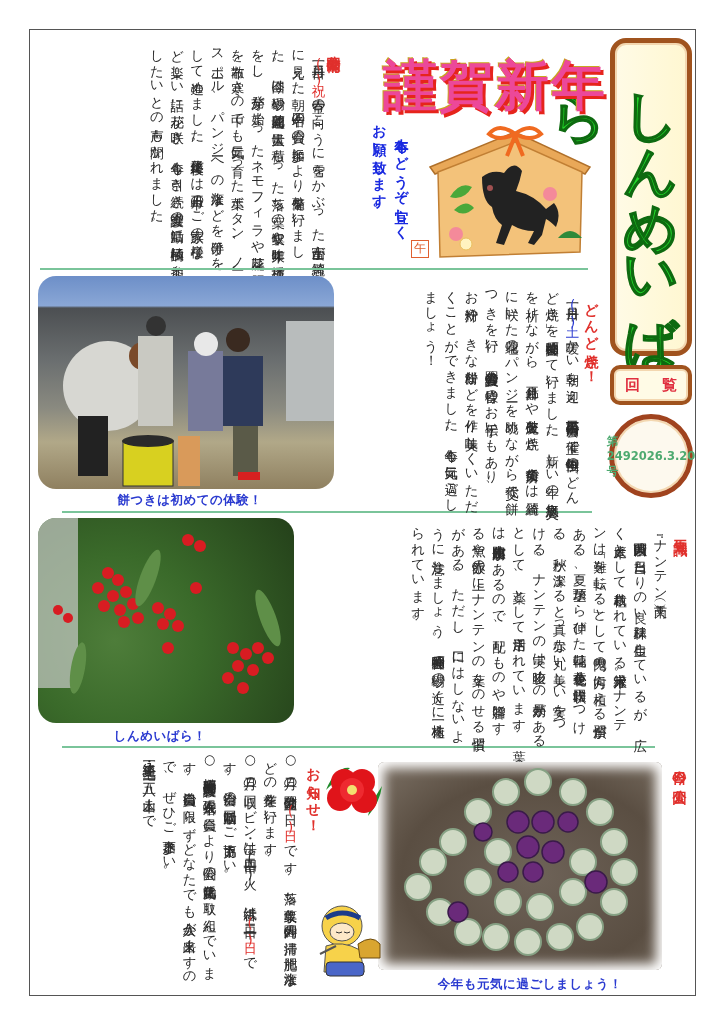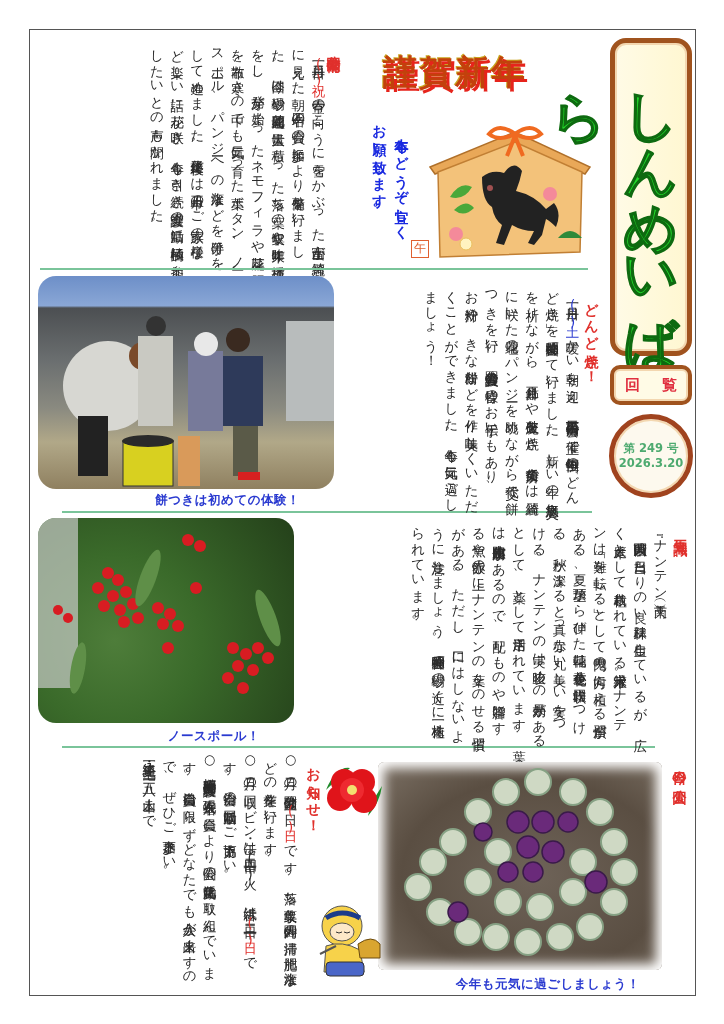--- a/index.html
+++ b/index.html
@@ -13,28 +13,28 @@
   .vt .blue { color: #2a3ad0; }
 
   .heading { position: absolute; writing-mode: vertical-rl; text-orientation: upright; color: #e0302c; font-weight: bold; font-size: 14px; letter-spacing: 1px; }
 
   .divider { position: absolute; height: 1.5px; background: #7ac49a; }
 
   
   .title-box { position: absolute; left: 610px; top: 38px; width: 82px; height: 318px; border: 5px solid #a0531e; border-radius: 16px; background: linear-gradient(90deg, #fffbe6, #fff7d1); box-shadow: inset 0 0 0 2px #f3d7b0; }
   .title-text { position: absolute; left: 0; right: 0; top: 12px; writing-mode: vertical-rl; text-orientation: upright; font-size: 54px; line-height: 72px; font-weight: bold; color: #22d82a; -webkit-text-stroke: 1.5px #0e6a10; margin: 0 auto; letter-spacing: -6px; display: flex; justify-content: center; }
   .kairan-box { position: absolute; left: 610px; top: 365px; width: 82px; height: 40px; border: 4px solid #a0531e; border-radius: 10px; background: #fffbe6; box-shadow: inset 0 0 0 2px #f3d7b0; display: flex; align-items: center; justify-content: center; gap: 22px; color: #e03040; font-weight: bold; font-size: 15px; }
-  .issue-circle { position: absolute; left: 609px; top: 414px; width: 84px; height: 84px; border: 5px solid #a0431e; border-radius: 50%; background: #fdf9ee; box-shadow: inset 0 0 0 2px #f3d7b0; display: flex; flex-direction: column; align-items: center; justify-content: center; color: #4eaa70; font-weight: bold; font-size: 11.5px; line-height: 15px; }
+  .issue-circle { position: absolute; left: 609px; top: 414px; width: 84px; height: 84px; border: 5px solid #a0431e; border-radius: 50%; background: #fdf9ee; box-shadow: inset 0 0 0 2px #f3d7b0; display: flex; flex-direction: row; align-items: center; justify-content: center; color: #4eaa70; font-weight: bold; font-size: 11.5px; line-height: 15px; }
 
   
-  .kinga { position: absolute; left: 383px; top: 50px; font-size: 34px; font-weight: bold; letter-spacing: 2px; color: #c2410c; text-shadow: 3px 3px 0 #e6241c, -1px -1px 0 #c9a520; font-family: Liberation Sans, sans-serif; }
+  .kinga { position: absolute; left: 383px; top: 50px; font-size: 54px; font-weight: bold; letter-spacing: 2px; color: #ec4899; text-shadow: 3px 3px 0 #e6241c, -1px -1px 0 #c9a520; font-family: Liberation Sans, sans-serif; }
   .greeting { position: absolute; writing-mode: vertical-rl; text-orientation: upright; color: #1a2ae0; font-weight: bold; font-size: 14px; line-height: 20px; letter-spacing: 1px; }
 
   .photo { position: absolute; border-radius: 18px; overflow: hidden; }
-  .caption { position: absolute; color: #2a3ad0; font-weight: bold; font-size: 12.5px; letter-spacing: 0.5px; text-align: right; }
+  .caption { position: absolute; color: #2a3ad0; font-weight: bold; font-size: 12.5px; letter-spacing: 0.5px; text-align: center; }
 </style>
 </head>
 <body>
 
 <div class="page"></div>
 
 <div class="title-box">
   <div class="title-text">しんめいばら</div>
 </div>
 <div class="kairan-box">
@@ -127,21 +127,21 @@
       <circle cx="20" cy="92" r="5"></circle>
         <circle cx="30" cy="100" r="5"></circle>
     </g>
     <g fill="#5f8f48">
       <ellipse cx="110" cy="60" rx="8" ry="30" transform="rotate(20 110 60)"></ellipse>
       <ellipse cx="230" cy="100" rx="8" ry="30" transform="rotate(-20 230 100)"></ellipse>
       <ellipse cx="40" cy="150" rx="7" ry="26" transform="rotate(10 40 150)"></ellipse>
     </g>
   </svg>
 </div>
-<div class="caption" style="left:60px; top:728px; width:200px;">ノースポール！</div>
+<div class="caption" style="left:60px; top:728px; width:200px;">しんめいばら！</div>
 <div class="divider" style="left:62px; top:746px; width:593px;"></div>
 
 <div class="heading" style="left:672px; top:528px;">豆知識！</div>
 <div class="vt" style="left:300px; top:518px; width:370px; height:225px;"><span style="padding-top:12px;">『ナンテン（南天）』</span><br><span>　</span><span>関東以西の日当たりの良い疎林に自生しているが、広く庭木として栽植されている常緑灌木。ナンテンは「難を転じる」として鬼門の方向に植える習慣がある。夏、茎頂から伸びた花軸に小黄色花を円錐状につける。秋が深まると真っ赤な丸い美しい実をつける。ナンテンの実は咳止めの効果があるとして、薬として活用されています。葉は防虫防腐作用があるので、配りものや贈答にする魚や赤飯の上にナンテンの葉をのせる習慣がある。ただし、口にはしないように注意しましょう。神明原公園の砂場の近くに一株植えられています。</span></div>
 
 <div class="heading" style="left:671px; top:760px;">今日の公園！</div>
 <div class="photo" style="left:378px; top:762px; width:284px; height:208px; border-radius:6px; background: radial-gradient(ellipse at 55% 55%, #6e6358 0%, #5a4e42 60%, #7d7266 100%); box-shadow: 0 0 12px 6px #fff inset;">
   <svg width="284" height="208" viewBox="0 0 284 208">
     <g fill="#cfd9c4" stroke="#86a184" stroke-width="2">
       <circle cx="40" cy="125" r="13"></circle>

